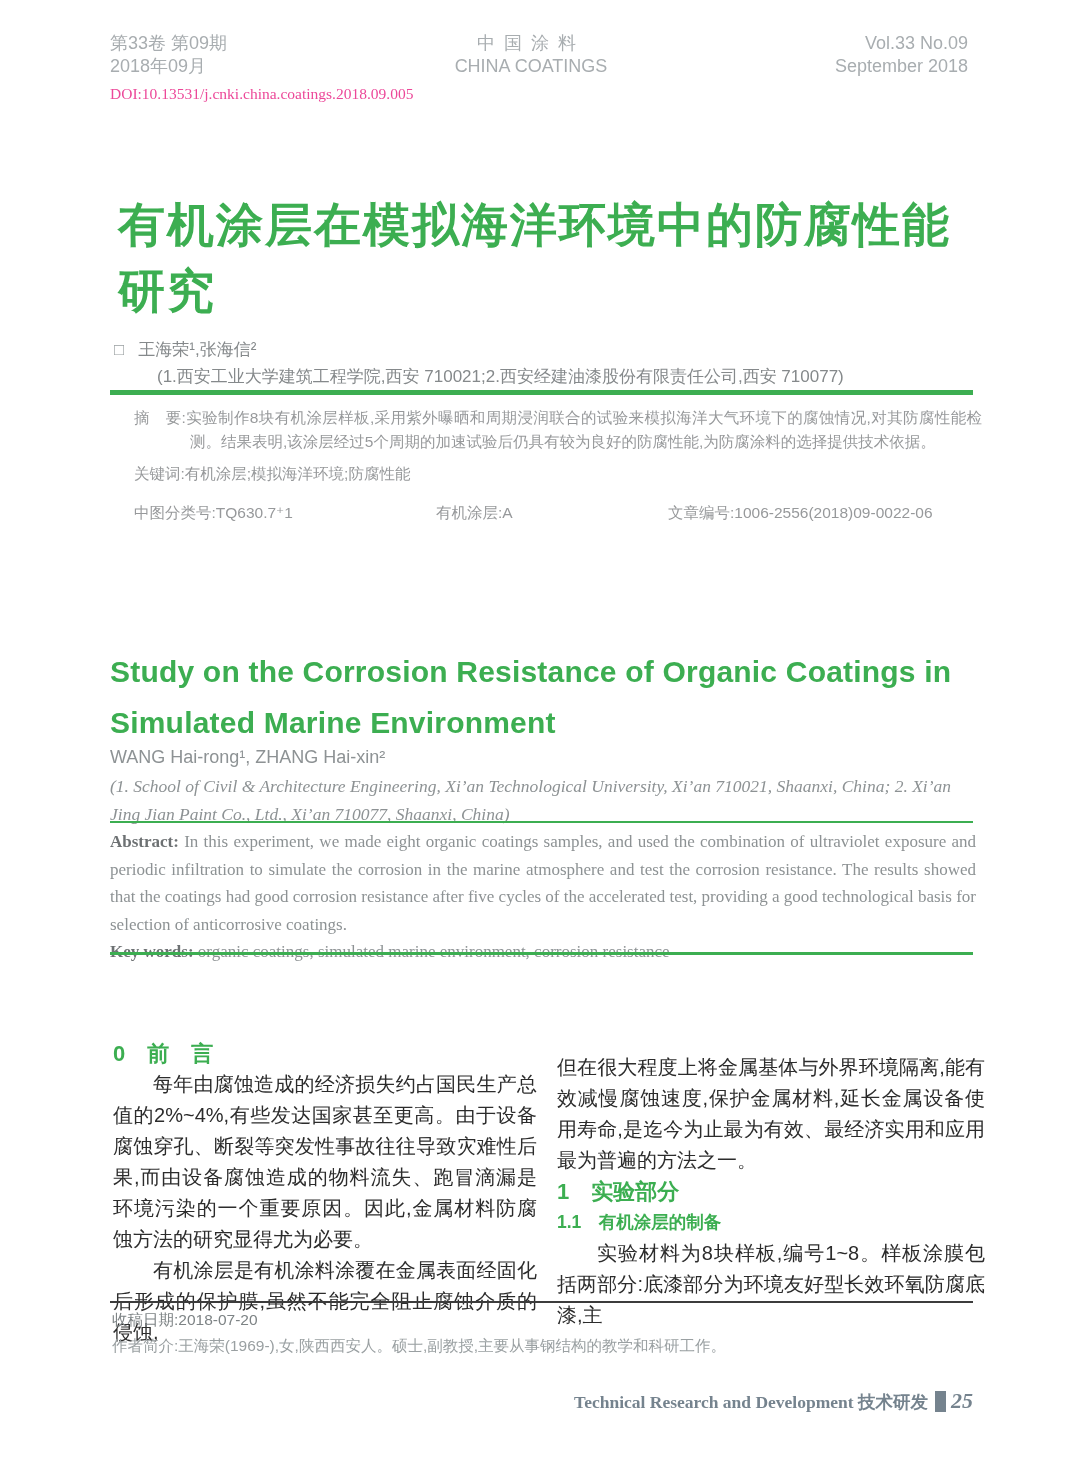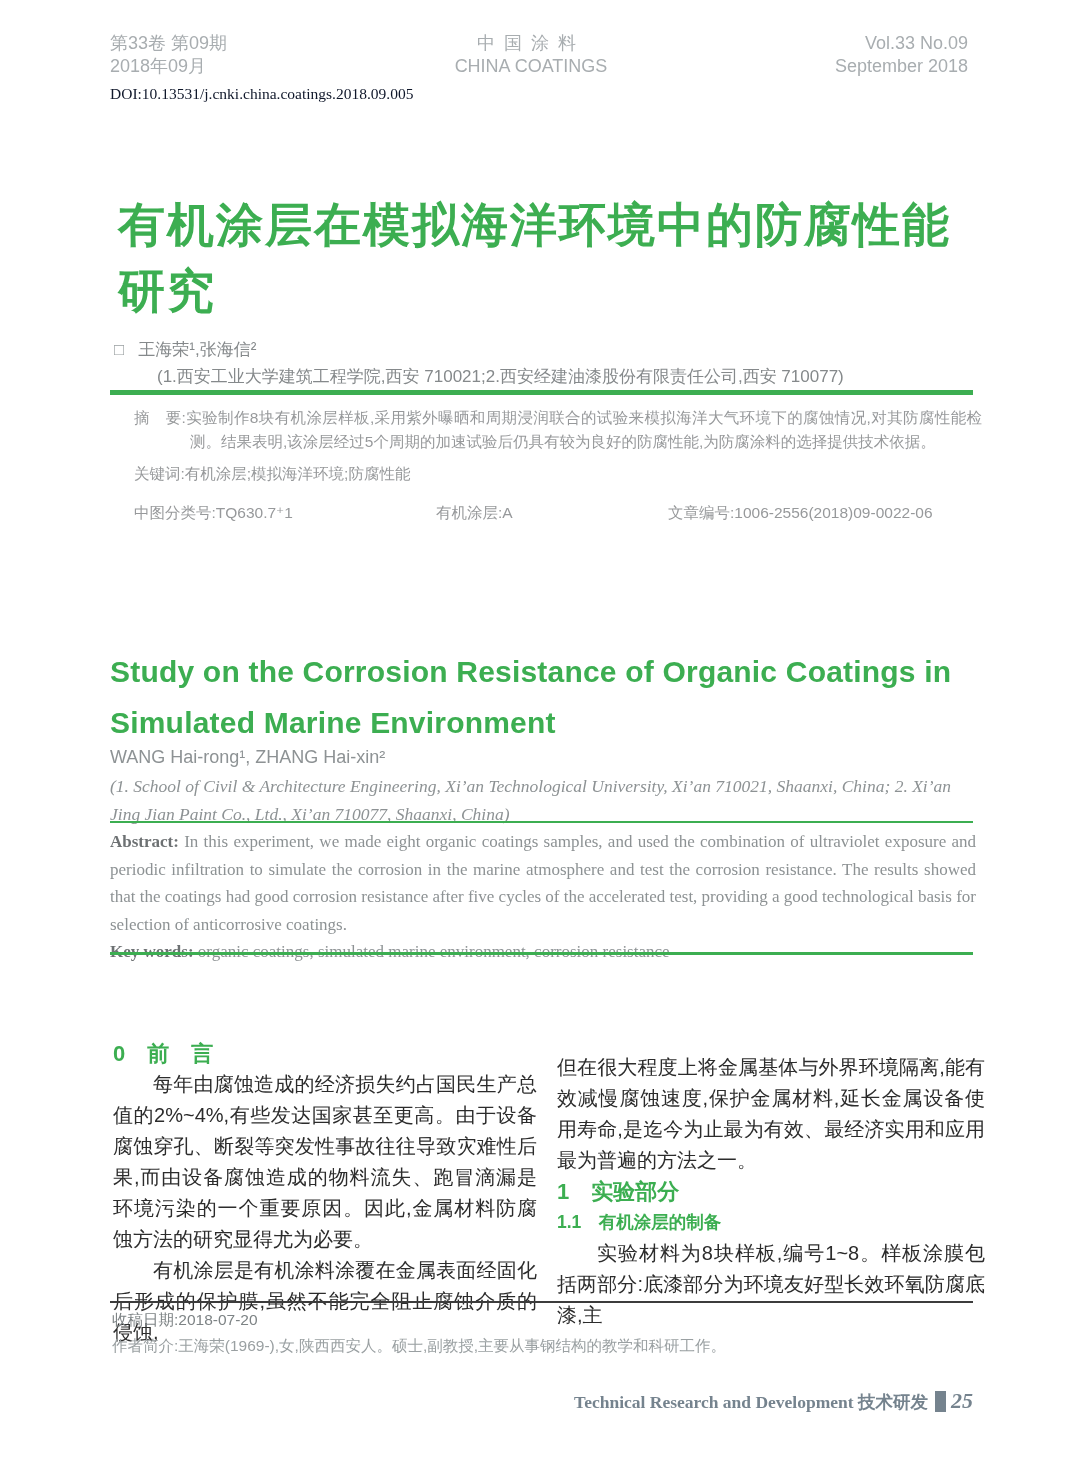--- a/index.html
+++ b/index.html
@@ -11,21 +11,21 @@
   .abs{position:absolute;}
 
   
   .journal-header{top:32px;left:110px;width:858px;display:flex;justify-content:space-between;
     color:#a8adb0;font-size:18px;line-height:23px;}
   .jh-col{white-space:nowrap;}
   .jh-center{text-align:center;}
   .jh-right{text-align:right;}
   .journal-cn{letter-spacing:9px;}
   .doi-line{top:85px;left:110px;font-family:"Liberation Serif","DejaVu Serif",serif;
-    color:#0f172a;font-size:15.5px;}
+    color:#ec4899;font-size:15.5px;}
 
   
   .title-cn{top:186px;left:112px;width:858px;color:var(--green);
     font-size:47px;font-weight:bold;line-height:66px;letter-spacing:2px;}
   .authors-cn{top:338px;left:114px;color:#85898b;font-size:17px;}
   .authors-cn .marker{margin-right:14px;color:#9aa0a2;}
   .affil-cn{top:365px;left:157px;color:#85898b;font-size:17px;}
   .rule{left:110px;width:863px;background:var(--green);}
   .rule-1{top:390px;height:5px;}
   .rule-2{top:821px;height:2px;}

